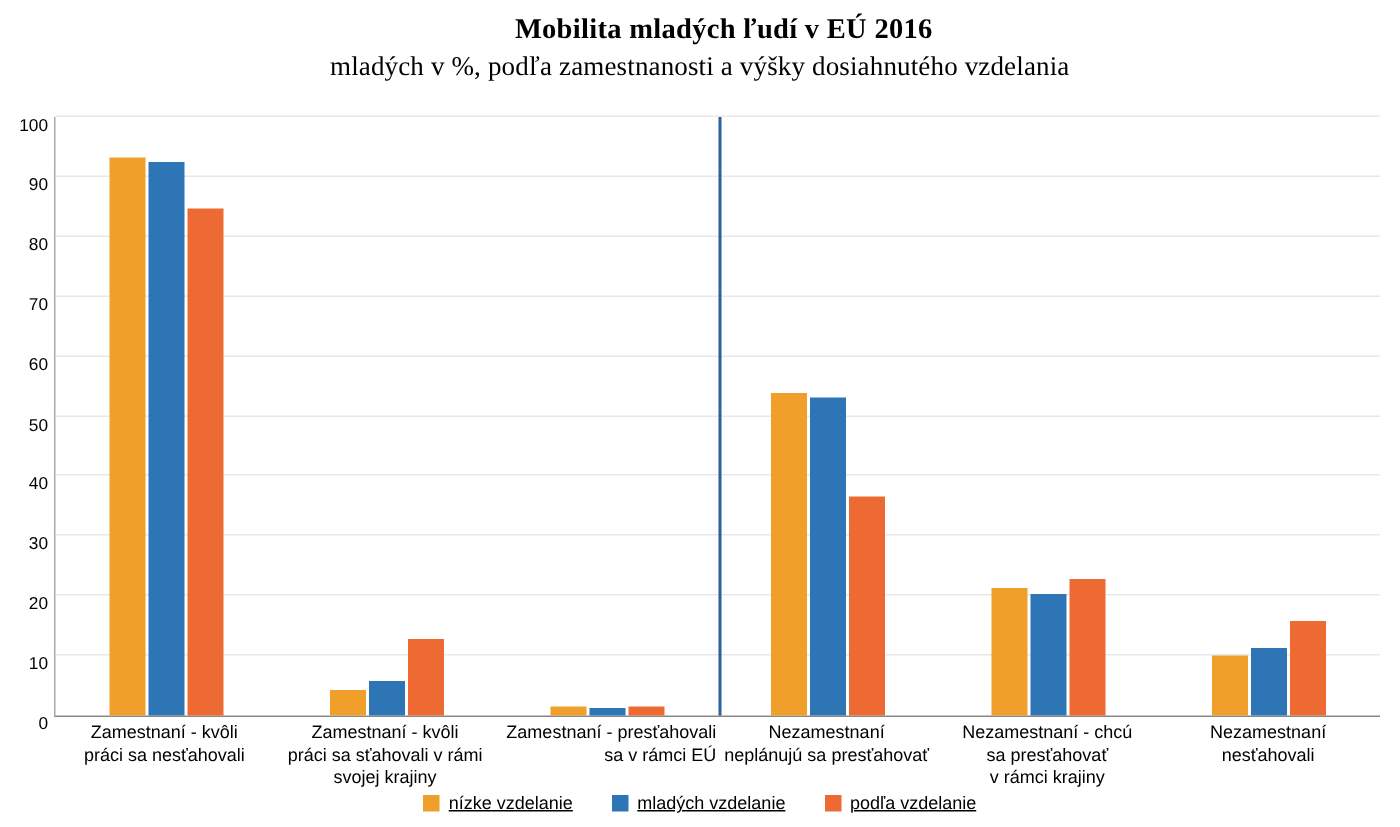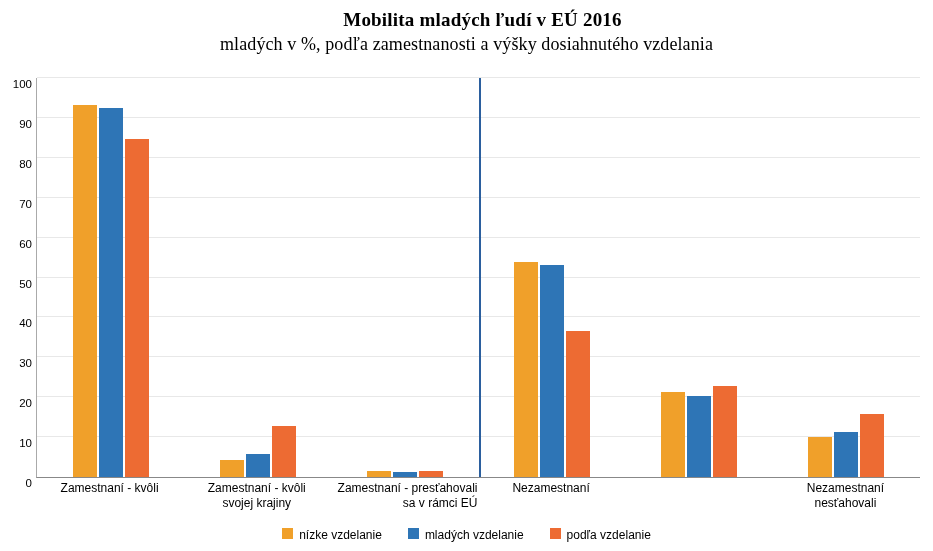--- a/index.html
+++ b/index.html
@@ -120,21 +120,23 @@
     top: 528px;
     width: 933px;
     display: flex;
     justify-content: center;
     align-items: center;
     gap: 26px;
     font-size: 12px;
   }
   .legend-item {
     display: flex;
+    align-items: center;
     gap: 6px;
+    text-decoration: underline;
   }
   .legend-swatch {
     width: 11px;
     height: 11px;
     display: inline-block;
   }
 </style>
 </head>
 <body>
 
@@ -209,31 +211,39 @@
           <div class="bar" title="stredné vzdelanie: 11.2" style="height: 44.688px; background: rgb(46, 117, 182);"></div>
           <div class="bar" title="vyššie vzdelanie: 15.7" style="height: 62.643px; background: rgb(237, 107, 51);"></div>
         </div>
       </div>
       <div class="divider" style="left: 441.5px; background: rgb(43, 95, 158);"></div>
     </div>
 
   <div class="xlabels" id="xlabels">
       <div class="xlabel" style="left: 0px; width: 147.167px;">
         <div>Zamestnaní - kvôli</div>
+        <div>práci sa nesťahovali</div>
       </div>
       <div class="xlabel" style="left: 147.167px; width: 147.167px;">
         <div>Zamestnaní - kvôli</div>
+        <div>práci sa sťahovali v rámi</div>
         <div>svojej krajiny</div>
       </div>
       <div class="xlabel" style="left: 294.333px; width: 147.167px; text-align: right;">
         <div>Zamestnaní - presťahovali</div>
         <div>sa v rámci EÚ</div>
       </div>
       <div class="xlabel" style="left: 441.5px; width: 147.167px;">
         <div>Nezamestnaní</div>
+        <div>neplánujú sa presťahovať</div>
+      </div>
+      <div class="xlabel" style="left: 588.667px; width: 147.167px;">
+        <div>Nezamestnaní - chcú</div>
+        <div>sa presťahovať</div>
+        <div>v rámci krajiny</div>
       </div>
       <div class="xlabel" style="left: 735.833px; width: 147.167px;">
         <div>Nezamestnaní</div>
         <div>nesťahovali</div>
       </div>
     </div>
 
   <div class="legend" id="legend">
       <div class="legend-item">
         <span class="legend-swatch" style="background: rgb(240, 160, 42);"></span>

